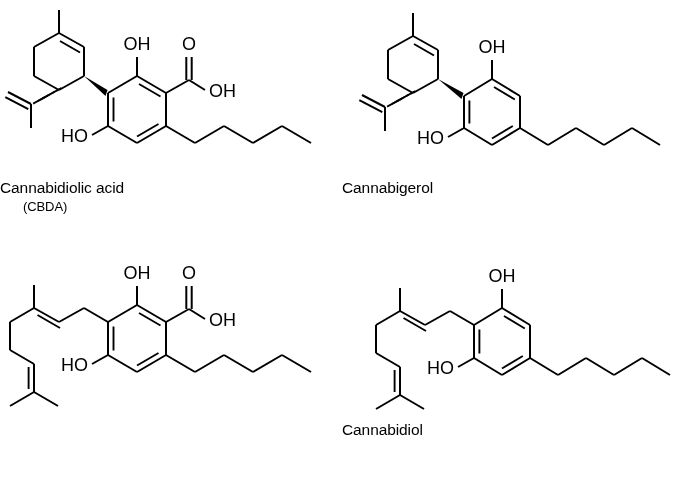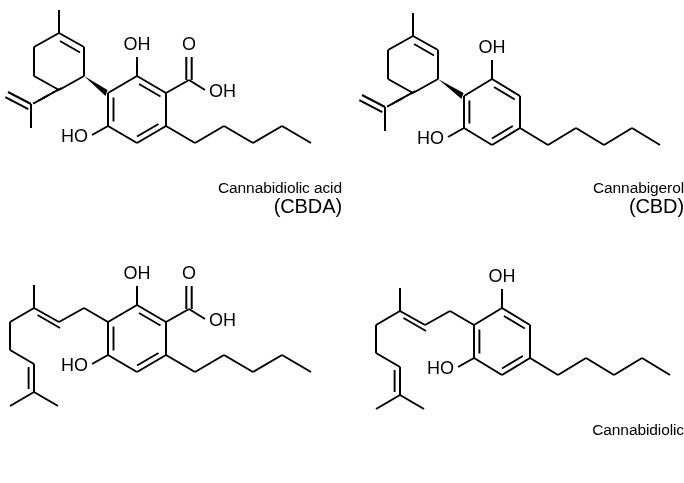--- a/index.html
+++ b/index.html
@@ -35,32 +35,33 @@
   .panel-structure svg {
     display: block;
     width: 342px;
     height: 185px;
   }
   .caption {
     position: absolute;
     left: 0;
     top: 178px;
     width: 342px;
-    text-align: right;
+    text-align: left;
     line-height: 19px;
   }
   .caption-name {
     display: block;
     font-size: 15.5px;
     letter-spacing: -0.1px;
   }
   .caption-abbr {
     display: block;
-    font-size: 20px;
+    font-size: 13px;
     letter-spacing: -0.1px;
+    margin-left: 23px;
   }
   .atom-label {
     font-family: "Liberation Sans", sans-serif;
     font-size: 18px;
     fill: #000000;
   }
   .bond {
     stroke: #000000;
     stroke-width: 2;
     fill: none;
@@ -240,21 +241,20 @@
 
         <g>
           <path class="bond" d="M43,107 L20,95"></path>
           <path class="bond" d="M40.3,112.2 L17.3,100.2"></path>
           <path class="bond" d="M43,107 L43,131"></path>
         </g>
       </svg>
     </div>
     <div class="caption">
       <span class="caption-name">Cannabigerol</span>
-      <span class="caption-abbr">(CBD)</span>
     </div>
   </div>
 
   <div class="panel" style="left:0px; top:242px;">
     <div class="panel-structure">
       <svg viewBox="0 0 342 185" xmlns="http://www.w3.org/2000/svg">
 
         <g>
           <path class="bond" d="M108,80 L108,113"></path>
           <path class="bond" d="M108,113 L137,130"></path>
@@ -365,17 +365,17 @@
           <path class="bond" d="M34,83 L34,111"></path>
           <path class="bond" d="M34,111 L58,125"></path>
           <path class="bond" d="M58,125 L58,153"></path>
           <path class="bond-thin" d="M52.6,128 L52.6,150"></path>
           <path class="bond" d="M58,153 L34,167"></path>
           <path class="bond" d="M58,153 L82,167"></path>
         </g>
       </svg>
     </div>
     <div class="caption">
-      <span class="caption-name">Cannabidiolic</span>
+      <span class="caption-name">Cannabidiol</span>
     </div>
   </div>
 
 </div>
 
 </body></html>

